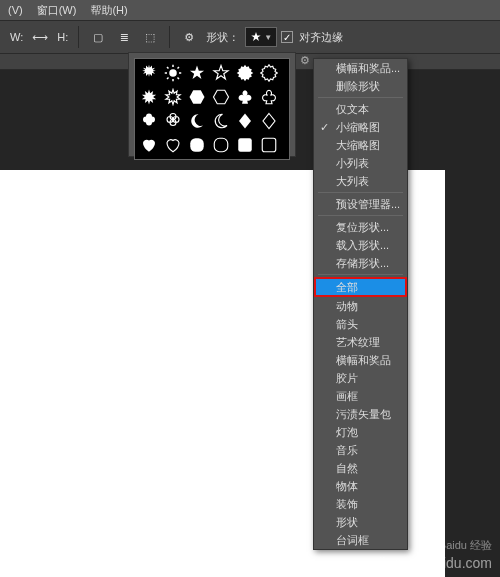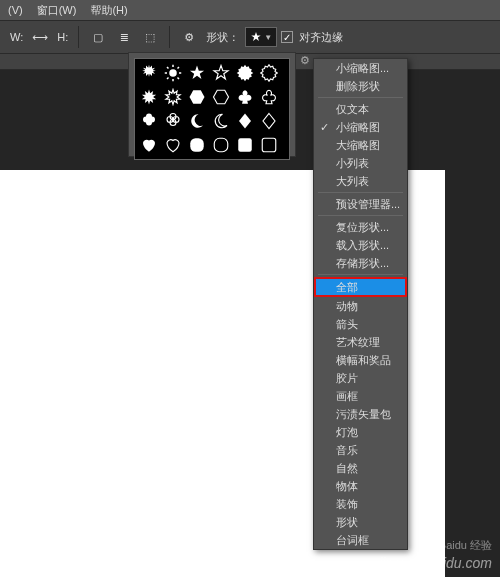--- a/index.html
+++ b/index.html
@@ -18,21 +18,21 @@
 .shapes-panel { position:absolute; top:52px; left:128px; width:168px; height:105px; background:#535353; border:1px solid #333; padding:5px; }
 .shapes-grid { display:grid; grid-template-columns:repeat(6,22px); grid-template-rows:repeat(4,22px); gap:2px; background:#000; padding:3px; border:1px solid #666; }
 .shape-cell { background:#000; display:flex; align-items:center; justify-content:center; color:#fff; }
 .shape-cell svg { width:18px; height:18px; }
 .flyout-gear { position:absolute; top:54px; left:298px; width:14px; height:14px; color:#aaa; text-align:center; }
 .context-menu { position:absolute; top:58px; left:313px; width:95px; background:#535353; border:1px solid #333; color:#ddd; box-shadow:2px 2px 6px rgba(0,0,0,.5); }
 .menu-item { height:18px; line-height:18px; padding:0 10px 0 22px; position:relative; white-space:nowrap; overflow:hidden; cursor:default; }
 .menu-item.check::before { content:"✓"; position:absolute; left:6px; }
 .menu-sep { height:1px; background:#666; margin:2px 4px; }
 .menu-item.highlight { background:#1b8ee6; border:2px solid #d11; padding:0 8px 4px 20px; height:20px; line-height:16px; }
-.watermark { position:absolute; bottom:6px; right:8px; color:rgba(255,255,255,.55); font-size:14px; font-style:italic; }
+.watermark { position:absolute; bottom:6px; right:8px; color:rgba(255,255,255,.55); font-size:14px; }
 .watermark2 { position:absolute; bottom:24px; right:8px; color:rgba(255,255,255,.45); font-size:11px;text-align:center; }
 </style>
 </head>
 <body>
 
 <div class="menubar">
   <span>(V)</span>
   <span>窗口(W)</span>
   <span>帮助(H)</span>
 </div>
@@ -195,21 +195,21 @@
         <svg viewBox="0 0 24 24">
           <rect fill="none" stroke="#fff" stroke-width="1.5" x="3" y="3" width="18" height="18" rx="3"></rect>
         </svg>
       </div>
   </div>
 </div>
 
 <div class="flyout-gear">⚙</div>
 
 <div class="context-menu" id="ctx">
-    <div class="menu-item">小缩略图...</div>
+    <div class="menu-item">横幅和奖品...</div>
     <div class="menu-item">删除形状</div>
     <div class="menu-sep"></div>
     <div class="menu-item">仅文本</div>
     <div class="menu-item check">小缩略图</div>
     <div class="menu-item">大缩略图</div>
     <div class="menu-item">小列表</div>
     <div class="menu-item">大列表</div>
     <div class="menu-sep"></div>
     <div class="menu-item">预设管理器...</div>
     <div class="menu-sep"></div>

